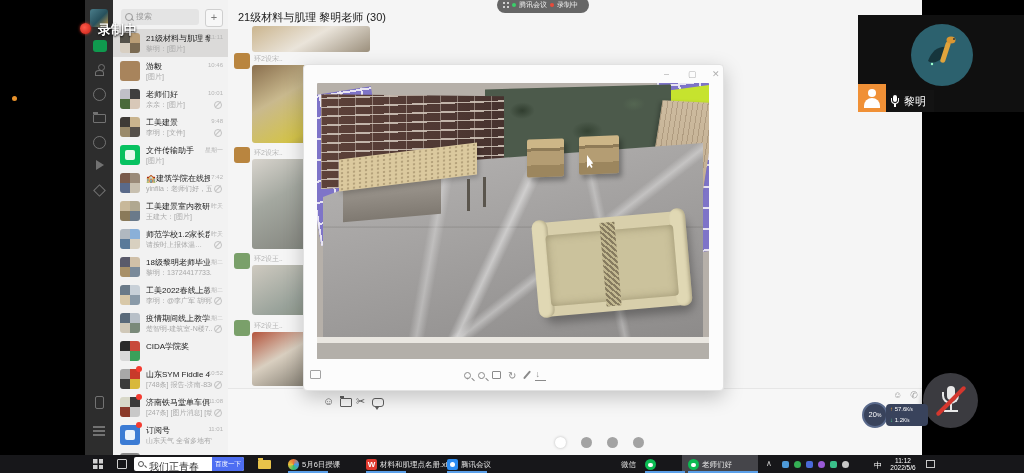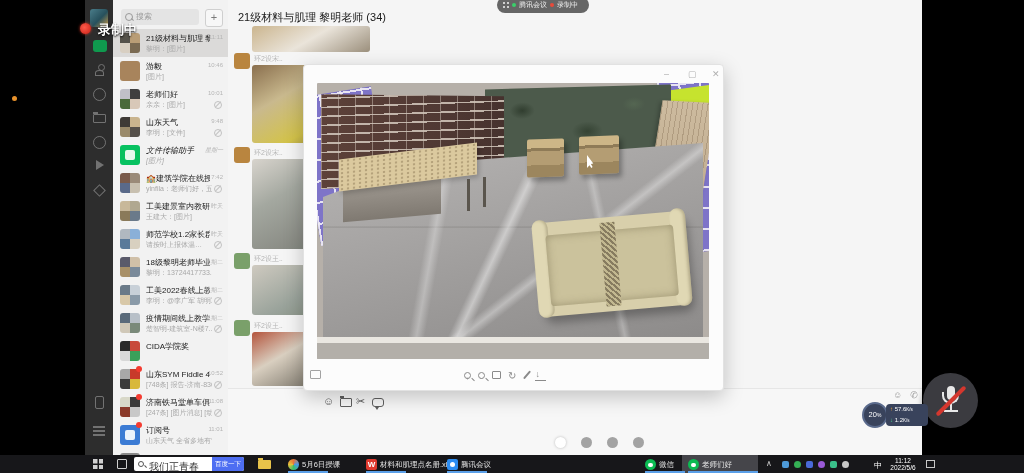--- a/index.html
+++ b/index.html
@@ -241,26 +241,26 @@
           </div>
           <div class="abs chat-row" style="top: 85px;">
             <div class="c-avatar" style="background: conic-gradient(rgb(63, 63, 63) 0deg, rgb(63, 63, 63) 25%, rgb(216, 200, 184) 25%, rgb(216, 200, 184) 50%, rgb(74, 106, 58) 50%, rgb(74, 106, 58) 75%, rgb(192, 192, 200) 75%, rgb(192, 192, 200) 100%);"></div>
             <div class="c-name">老师们好</div>
             <div class="c-sub">亲亲：[图片]</div>
             <div class="c-time">10:01</div>
             <div class="c-mute"></div>
           </div>
           <div class="abs chat-row" style="top: 113px;">
             <div class="c-avatar" style="background: conic-gradient(rgb(201, 180, 142) 0deg, rgb(201, 180, 142) 25%, rgb(85, 80, 74) 25%, rgb(85, 80, 74) 50%, rgb(154, 138, 106) 50%, rgb(154, 138, 106) 75%, rgb(62, 58, 54) 75%, rgb(62, 58, 54) 100%);"></div>
-            <div class="c-name">山东天气</div>
+            <div class="c-name">工美建景</div>
             <div class="c-sub">李明：[文件]</div>
             <div class="c-time">9:48</div>
             <div class="c-mute"></div>
           </div>
-          <div class="abs chat-row" style="top: 141px; font-style: italic;">
+          <div class="abs chat-row" style="top: 141px;">
             <div class="c-avatar" style="background: rgb(7, 193, 96);">
               <div class="c-glyph"></div>
             </div>
             <div class="c-name">文件传输助手</div>
             <div class="c-sub">[图片]</div>
             <div class="c-time">星期一</div>
           </div>
           <div class="abs chat-row" style="top: 169px;">
             <div class="c-avatar" style="background: conic-gradient(rgb(154, 138, 120) 0deg, rgb(154, 138, 120) 25%, rgb(200, 192, 176) 25%, rgb(200, 192, 176) 50%, rgb(90, 106, 138) 50%, rgb(90, 106, 138) 75%, rgb(122, 90, 74) 75%, rgb(122, 90, 74) 100%);"></div>
             <div class="c-name">🏫建筑学院在线授课群</div>
@@ -335,21 +335,21 @@
           <div class="abs chat-row" style="top: 449px;">
             <div class="c-avatar" style="background: rgb(138, 138, 138);"></div>
             <div class="c-name"></div>
             <div class="c-sub"></div>
             <div class="c-time"></div>
           </div>
         </div>
     </div>
 
     <div class="abs" id="chat-area">
-      <div class="abs" id="chat-title">21级材料与肌理 黎明老师 (34)</div>
+      <div class="abs" id="chat-title">21级材料与肌理 黎明老师 (30)</div>
       <div id="chat-msgs">
           <div class="msg-thumb" style="top: 26px; height: 26px; background: linear-gradient(150deg, rgb(203, 181, 142), rgb(234, 228, 218), rgb(155, 143, 124));"></div>
           <div class="msg-avatar" style="top: 53px; background: rgb(185, 133, 63);"></div>
           <div class="msg-name" style="top: 54px;">环2设宋..</div>
           <div class="msg-thumb" style="top: 65px; height: 78px; background: linear-gradient(150deg, rgb(138, 111, 78), rgb(201, 185, 142), rgb(211, 195, 74), rgb(122, 106, 74));"></div>
           <div class="msg-avatar" style="top: 147px; background: rgb(185, 133, 63);"></div>
           <div class="msg-name" style="top: 148px;">环2设宋..</div>
           <div class="msg-thumb" style="top: 159px; height: 90px; background: linear-gradient(150deg, rgb(216, 212, 205), rgb(164, 168, 160), rgb(139, 141, 134), rgb(111, 122, 114));"></div>
           <div class="msg-avatar" style="top: 253px; background: rgb(122, 160, 106);"></div>
           <div class="msg-name" style="top: 254px;">环2设王..</div>
@@ -425,20 +425,42 @@
   <div class="abs" id="rec-label">录制中</div>
 
   <div class="abs" id="meet-pill">
     <span class="grid"></span>
     <span class="dot" style="background:#3ad06a"></span>
     <span>腾讯会议</span>
     <span class="dot" style="background:#e84a3a"></span>
     <span>录制中</span>
   </div>
 
+  <div class="abs" id="video-win">
+    <svg class="abs" id="vw-avatar" viewBox="0 0 64 64">
+      <circle cx="32" cy="32" r="31" fill="#2c616e"></circle>
+      <path d="M18 38 q6 -16 20 -14 q-2 10 -10 14 q-6 3 -10 0z" fill="#16353c"></path>
+      <rect x="33" y="18" width="5" height="22" rx="2.5" fill="#e0a43c" transform="rotate(18 35 29)"></rect>
+      <ellipse cx="41" cy="17" rx="4.5" ry="3.5" fill="#d99631"></ellipse>
+      <circle cx="44" cy="16" r="1" fill="#333"></circle>
+      <circle cx="22" cy="41" r="1.2" fill="#9fc"></circle>
+    </svg>
+    <div class="abs" id="vw-person">
+      <div class="head"></div>
+        <div class="body"></div>
+    </div>
+    <div class="abs" id="vw-namebar">
+      <span class="mic-small">
+        <span class="b"></span>
+          <span class="u"></span>
+          <span class="s"></span>
+      </span>
+      <span id="vw-name">黎明</span>
+    </div>
+  </div>
 
   <div class="abs" id="mic-circle">
     <span class="b"></span>
       <span class="u"></span>
       <span class="s"></span>
       <span class="f"></span>
     <span class="slash"></span>
   </div>
 
   <div class="abs" id="ov-icons">
@@ -471,21 +493,21 @@
         <div class="tb-label" style="left: 380px;">材料和肌理点名册.xls...</div>
         <div class="tb-underline" style="left: 366px; width: 40px;"></div>
         <div class="tb-app-ic" style="left: 447px; background: rgb(45, 140, 240);">
           <div class="wic" style="left: 3px; top: 3px; width: 5px; height: 5px;"></div>
         </div>
         <div class="tb-label" style="left: 461px;">腾讯会议</div>
         <div class="tb-underline" style="left: 447px; width: 40px;"></div>
         <div class="tb-app-ic" style="left: 645px; background: rgb(11, 187, 82); border-radius: 50%;">
           <div class="wic" style="left: 3px; top: 3.5px; width: 5px; height: 4px; border-radius: 2px;"></div>
         </div>
-        <div class="tb-label" style="left: 659px;">微信</div>
+        <div class="tb-label" style="left: 621px;">微信</div>
         <div class="tb-underline" style="left: 645px; width: 40px;"></div>
         <div class="tb-app-ic" style="left: 688px; background: rgb(11, 187, 82); border-radius: 50%;">
           <div class="wic" style="left: 3px; top: 3.5px; width: 5px; height: 4px; border-radius: 2px;"></div>
         </div>
         <div class="tb-label" style="left: 702px;">老师们好</div>
         <div class="tb-underline" style="left: 688px; width: 70px;"></div>
       </div>
     <div class="abs" id="tray-chev">∧</div>
     <div id="tray-icons">
         <div class="tray-ic" style="left: 782px; background: rgb(78, 154, 216);"></div>

